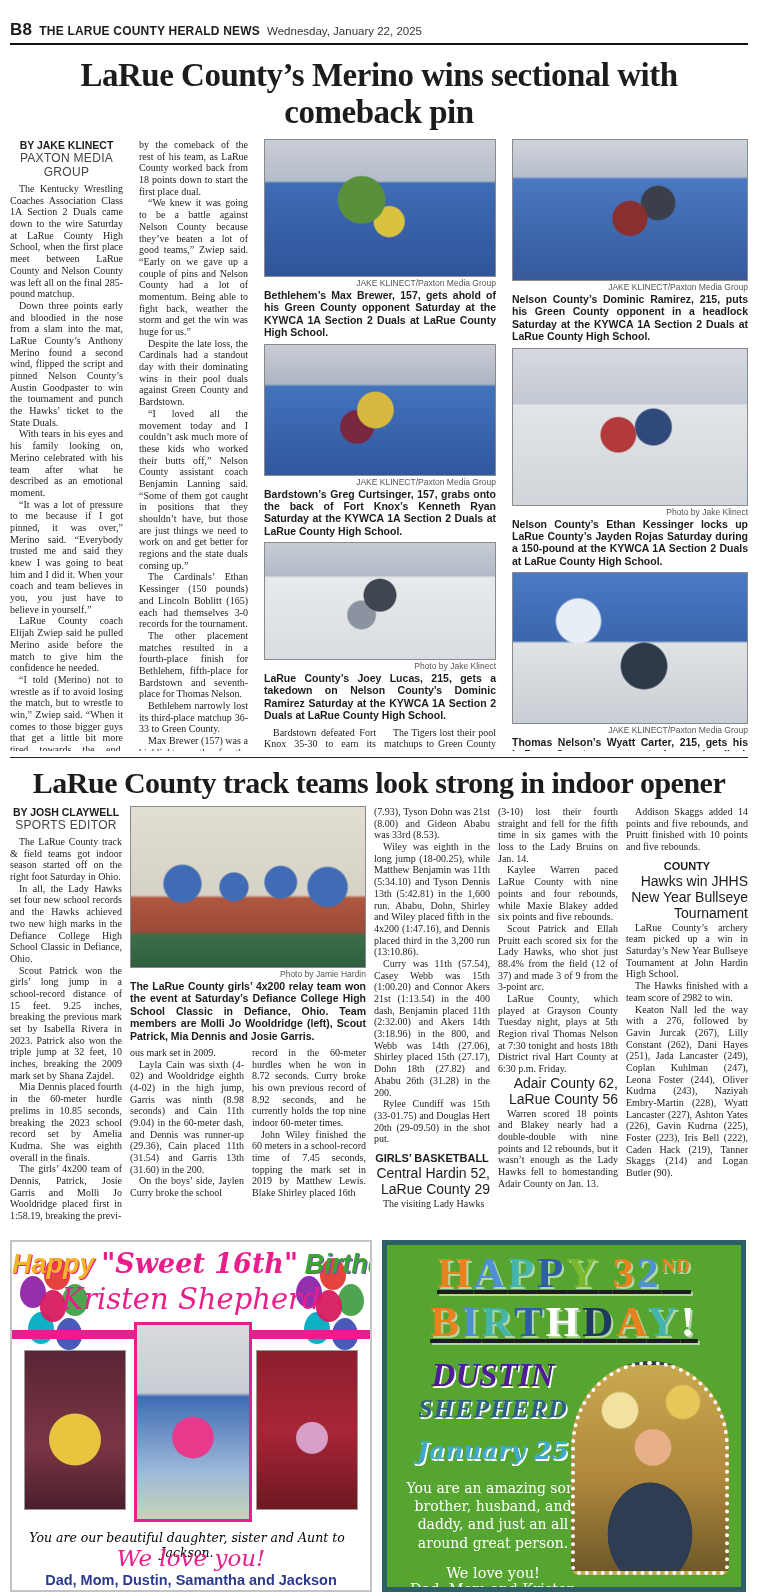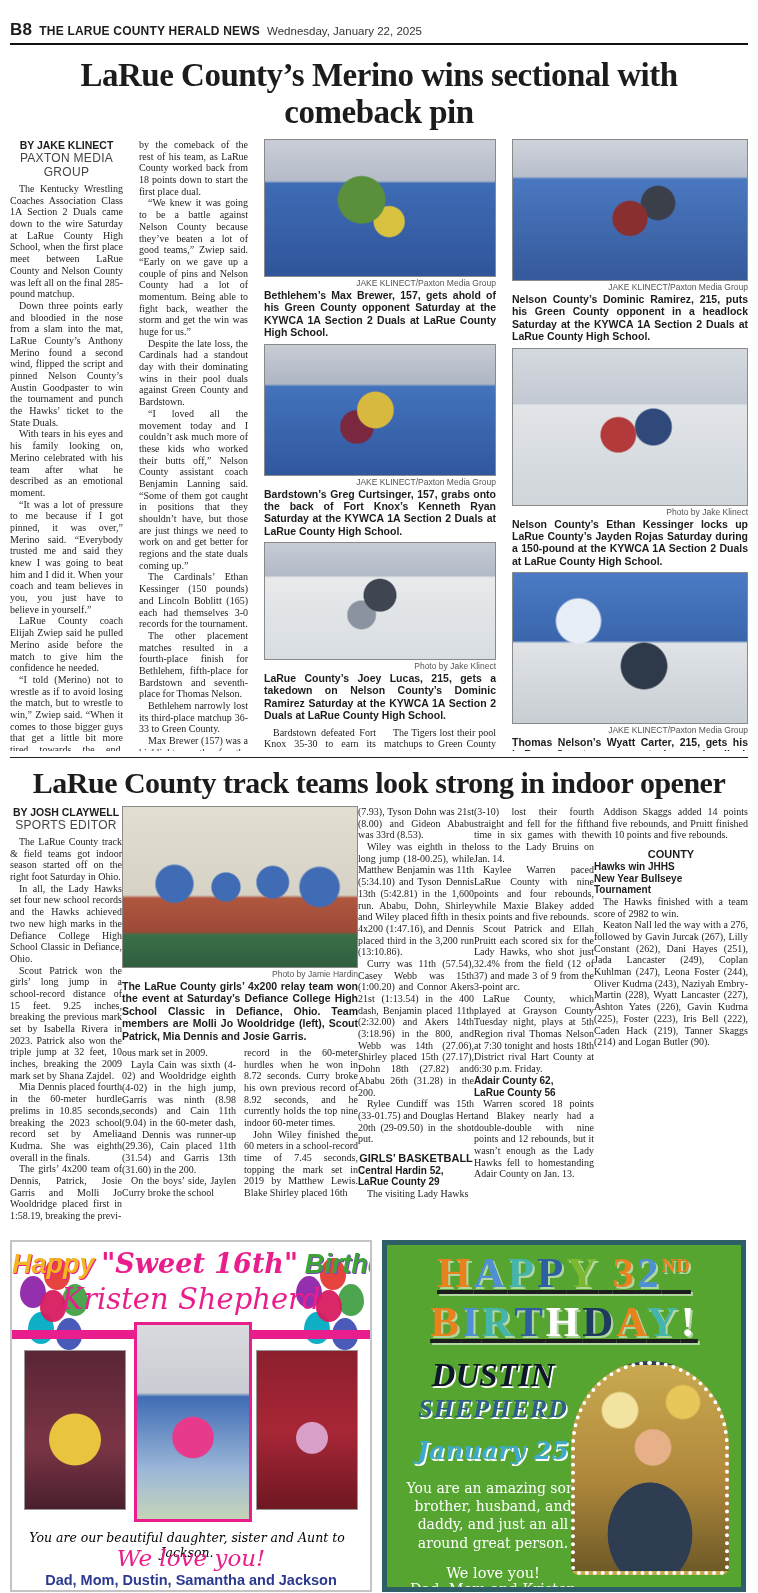--- a/index.html
+++ b/index.html
@@ -14,36 +14,36 @@
 
   
   .headline1{font-size:33px;font-weight:bold;text-align:center;margin:12px 0 8px;letter-spacing:-.5px;}
   .headline2{font-size:30px;font-weight:bold;text-align:center;margin:8px 0 6px;letter-spacing:-.5px;}
   .section-rule{border-top:1px solid #222;margin-top:6px;}
 
   
   .bodytext p{margin:0;text-indent:9px;font-size:10px;line-height:1.17;text-align:justify;}
   .bodytext p.p-cont{text-indent:0;}
   .bodytext p.p-sport{text-indent:0;text-align:center;font-family:"Liberation Sans",sans-serif;font-weight:bold;font-size:11px;margin-top:7px;}
-  .bodytext p.p-game{text-indent:0;text-align:left;font-family:"Liberation Sans",sans-serif;font-weight:bold;font-size:10px;}
+  .bodytext p.p-game{text-indent:0;text-align:right;font-family:"Liberation Sans",sans-serif;font-weight:normal;font-size:14px;}
   .byline{text-align:center;font-family:"Liberation Sans",sans-serif;margin-bottom:4px;}
   .byline .by{font-weight:bold;font-size:10.5px;display:block;}
   .byline .org{font-size:12px;color:#444;display:block;letter-spacing:.3px;}
 
   
   .a1{display:flex;gap:16px;height:612px;overflow:hidden;}
   .a1c1{width:113px;overflow:hidden;}
   .a1c2{width:109px;overflow:hidden;}
   .a1mid{width:232px;}
   .a1right{flex:1;}
   .minis{display:flex;gap:8px;margin-top:4px;}
   .minis>div{flex:1;overflow:hidden;}
 
   .a2wrap{margin-top:2px;}
-  .a2{display:flex;height:420px;overflow:hidden;}
+  .a2{display:flex;gap:8px;height:420px;overflow:hidden;}
   .a2c1{width:112px;overflow:hidden;}
   .a2mid{width:236px;}
   .a2c4{width:116px;overflow:hidden;}
   .a2c5{width:120px;overflow:hidden;}
   .a2c6{flex:1;overflow:hidden;}
 
   
   .ph{width:100%;border:1px solid #8a8a8a;box-sizing:border-box;}
   .credit{font-family:"Liberation Sans",sans-serif;font-size:8.5px;color:#555;text-align:right;margin:1px 0;}
   .caption{font-family:"Liberation Sans",sans-serif;font-size:10.5px;font-weight:bold;line-height:1.18;margin-bottom:5px;text-align:justify;}
@@ -79,21 +79,21 @@
   .b2{background:#e53935;left:30px;top:12px;}
   .b3{background:#43a047;left:48px;top:38px;}
   .b4{background:#00acc1;left:14px;top:66px;}
   .b5{background:#3f51b5;left:42px;top:72px;}
   .b6{background:#d81b60;left:26px;top:44px;}
 
   .ad-right{width:364px;height:352px;box-sizing:border-box;background:#56a531;border:5px solid #2e5f66;position:relative;overflow:hidden;}
   .r-title{margin-top:6px;text-align:center;font-family:"Liberation Serif",serif;font-size:43px;font-weight:bold;letter-spacing:3px;line-height:1.0;text-shadow:2px 2px 0 rgba(255,255,255,.55);text-decoration:underline;}
   .r-sup{font-size:19px;vertical-align:super;color:#e8821e;letter-spacing:1px;}
   .r-left{position:absolute;left:12px;top:112px;width:188px;text-align:center;}
-  .r-first{font-size:33px;font-weight:bold;font-style:italic;color:#0f172a;font-family:"Liberation Serif",serif;text-shadow:1.5px 1.5px 0 #fff;}
+  .r-first{font-size:33px;font-weight:bold;font-style:italic;color:#4c1d95;font-family:"Liberation Serif",serif;text-shadow:1.5px 1.5px 0 #fff;}
   .r-last{font-size:26px;font-weight:bold;font-style:italic;color:#2e5f8a;font-family:"Liberation Serif",serif;text-shadow:1.5px 1.5px 0 #fff;letter-spacing:1px;}
   .r-date{margin-top:12px;font-size:25px;font-weight:bold;font-style:italic;color:#3fa9c9;font-family:"DejaVu Serif",serif;text-shadow:1.5px 1.5px 0 #fff;}
   .r-msg{margin-top:14px;color:#fff;font-size:14px;line-height:1.3;font-family:"DejaVu Serif",serif;}
   .r-love{margin-top:13px;color:#fff;font-size:14.5px;font-family:"DejaVu Serif",serif;}
   .r-sig{color:#fff;font-size:14.5px;font-family:"DejaVu Serif",serif;}
   .ph-arch{position:absolute;right:12px;top:116px;width:158px;height:214px;border:4px dotted #fff;box-sizing:border-box;border-radius:50% 50% 8px 8px/40% 40% 8px 8px;background:radial-gradient(circle at 30% 22%,#f2e3a0 0 9%,transparent 10%),radial-gradient(circle at 72% 18%,#e8c75a 0 8%,transparent 9%),radial-gradient(circle at 52% 40%,#e8b088 0 12%,transparent 13%),radial-gradient(ellipse 70px 85px at 50% 82%,#2e3d52 0 60%,transparent 61%),linear-gradient(180deg,#c9a94f 0%,#b0883c 55%,#6e5a28 100%);}
 </style>
 </head>
 <body>
 
@@ -219,34 +219,35 @@
             <p class="p-sport">GIRLS’ BASKETBALL</p>
             <p class="p-game">Central Hardin 52,</p>
             <p class="p-game">LaRue County 29</p>
             <p>The visiting Lady Hawks</p>
           </div>
       </div>
       <div class="a2c5 bodytext">
         <div>
             <p class="p-cont">(3-10) lost their fourth straight and fell for the fifth time in six games with the loss to the Lady Bruins on Jan. 14.</p>
             <p>Kaylee Warren paced LaRue County with nine points and four rebounds, while Maxie Blakey added six points and five rebounds.</p>
-            <p>Scout Patrick and Ellah Pruitt each scored six for the Lady Hawks, who shot just 32.4% from the field (12 of 37) and made 3 of 9 from the 3-point arc.</p>
+            <p>Scout Patrick and Ellah Pruitt each scored six for the Lady Hawks, who shot just 88.4% from the field (12 of 37) and made 3 of 9 from the 3-point arc.</p>
             <p>LaRue County, which played at Grayson County Tuesday night, plays at 5th Region rival Thomas Nelson at 7:30 tonight and hosts 18th District rival Hart County at 6:30 p.m. Friday.</p>
             <p class="p-game">Adair County 62,</p>
             <p class="p-game">LaRue County 56</p>
             <p>Warren scored 18 points and Blakey nearly had a double-double with nine points and 12 rebounds, but it wasn’t enough as the Lady Hawks fell to homestanding Adair County on Jan. 13.</p>
           </div>
       </div>
       <div class="a2c6 bodytext">
         <div>
             <p>Addison Skaggs added 14 points and five rebounds, and Pruitt finished with 10 points and five rebounds.</p>
             <p class="p-sport">COUNTY</p>
             <p class="p-game">Hawks win JHHS</p>
             <p class="p-game">New Year Bullseye</p>
             <p class="p-game">Tournament</p>
+            <p>LaRue County’s archery team picked up a win in Saturday’s New Year Bullseye Tournament at John Hardin High School.</p>
             <p>The Hawks finished with a team score of 2982 to win.</p>
             <p>Keaton Nall led the way with a 276, followed by Gavin Jurcak (267), Lilly Constant (262), Dani Hayes (251), Jada Lancaster (249), Coplan Kuhlman (247), Leona Foster (244), Oliver Kudrna (243), Naziyah Embry-Martin (228), Wyatt Lancaster (227), Ashton Yates (226), Gavin Kudrna (225), Foster (223), Iris Bell (222), Caden Hack (219), Tanner Skaggs (214) and Logan Butler (90).</p>
           </div>
       </div>
     </div>
   </div>
 
   <div class="ads">
 
     <div class="ad-left">

